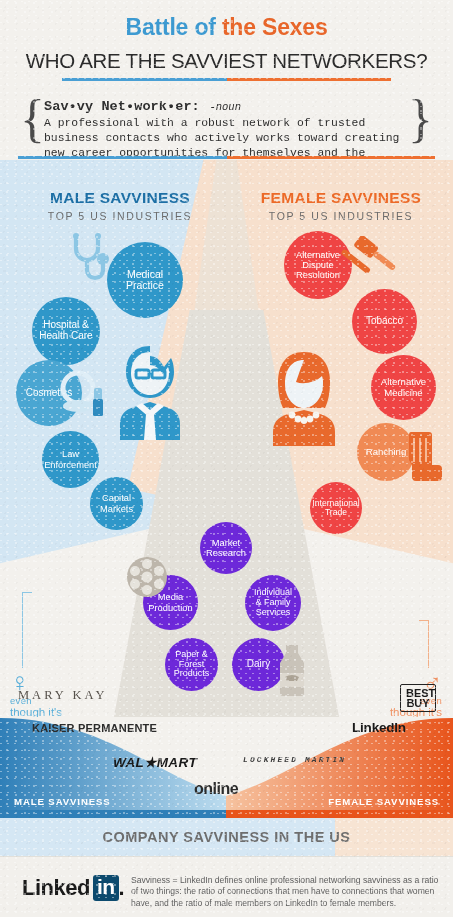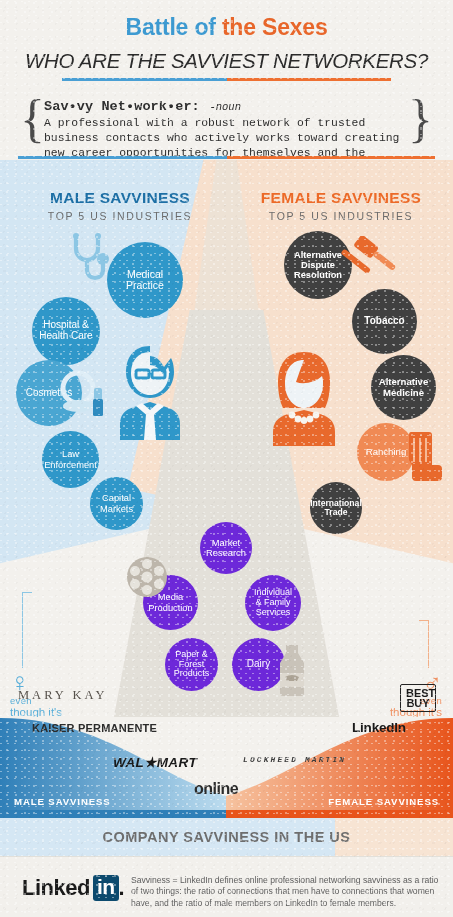--- a/index.html
+++ b/index.html
@@ -36,21 +36,21 @@
     text-align: center;
     font-size: 23px; font-weight: bold; letter-spacing: -.2px;
     white-space: nowrap;
   }
   .t-blue { color: #3d9ad1; }
   .t-orange { color: #e8662a; margin-top: 9px; }
   .title-sub {
     position: absolute; top: 49px; left: 0; width: 453px;
     text-align: center;
     font-size: 20.5px; color: #2b2b2b; font-weight: 400;
-    letter-spacing: -.3px; white-space: nowrap; font-style: italic;
+    letter-spacing: -.3px; white-space: nowrap;
   }
   .rule {
     position: absolute; height: 3px; display: flex;
   }
   .rule .lf { background: #4a9fd4; flex: 1; }
   .rule .rt { background: #ee7031; flex: 1; }
   #rule-top { top: 78px; left: 62px; width: 329px; }
   #rule-bot { top: 156px; left: 18px; width: 417px; }
 
   
@@ -121,21 +121,21 @@
 
   
   .bub {
     position: absolute; border-radius: 50%;
     display: flex; align-items: center; justify-content: center;
     text-align: center; color: #fff;
     line-height: 1.08;
     z-index: 12;
   }
   .bub.male   { background: #2f97c9; }
-  .bub.female { background: #404040; font-weight: bold; }
+  .bub.female { background: #ef4444; }
   .bub.neutral{ background: #6d28d9; }
   .bub.soft-m { background: #4aa6d2; }
   .bub.soft-f { background: #f08a54; }
   .bub span { display:block; padding: 0 4px; }
 
   
   .figure { position: absolute; z-index: 14; }
 
   
   .note { position: absolute; z-index: 18; }

